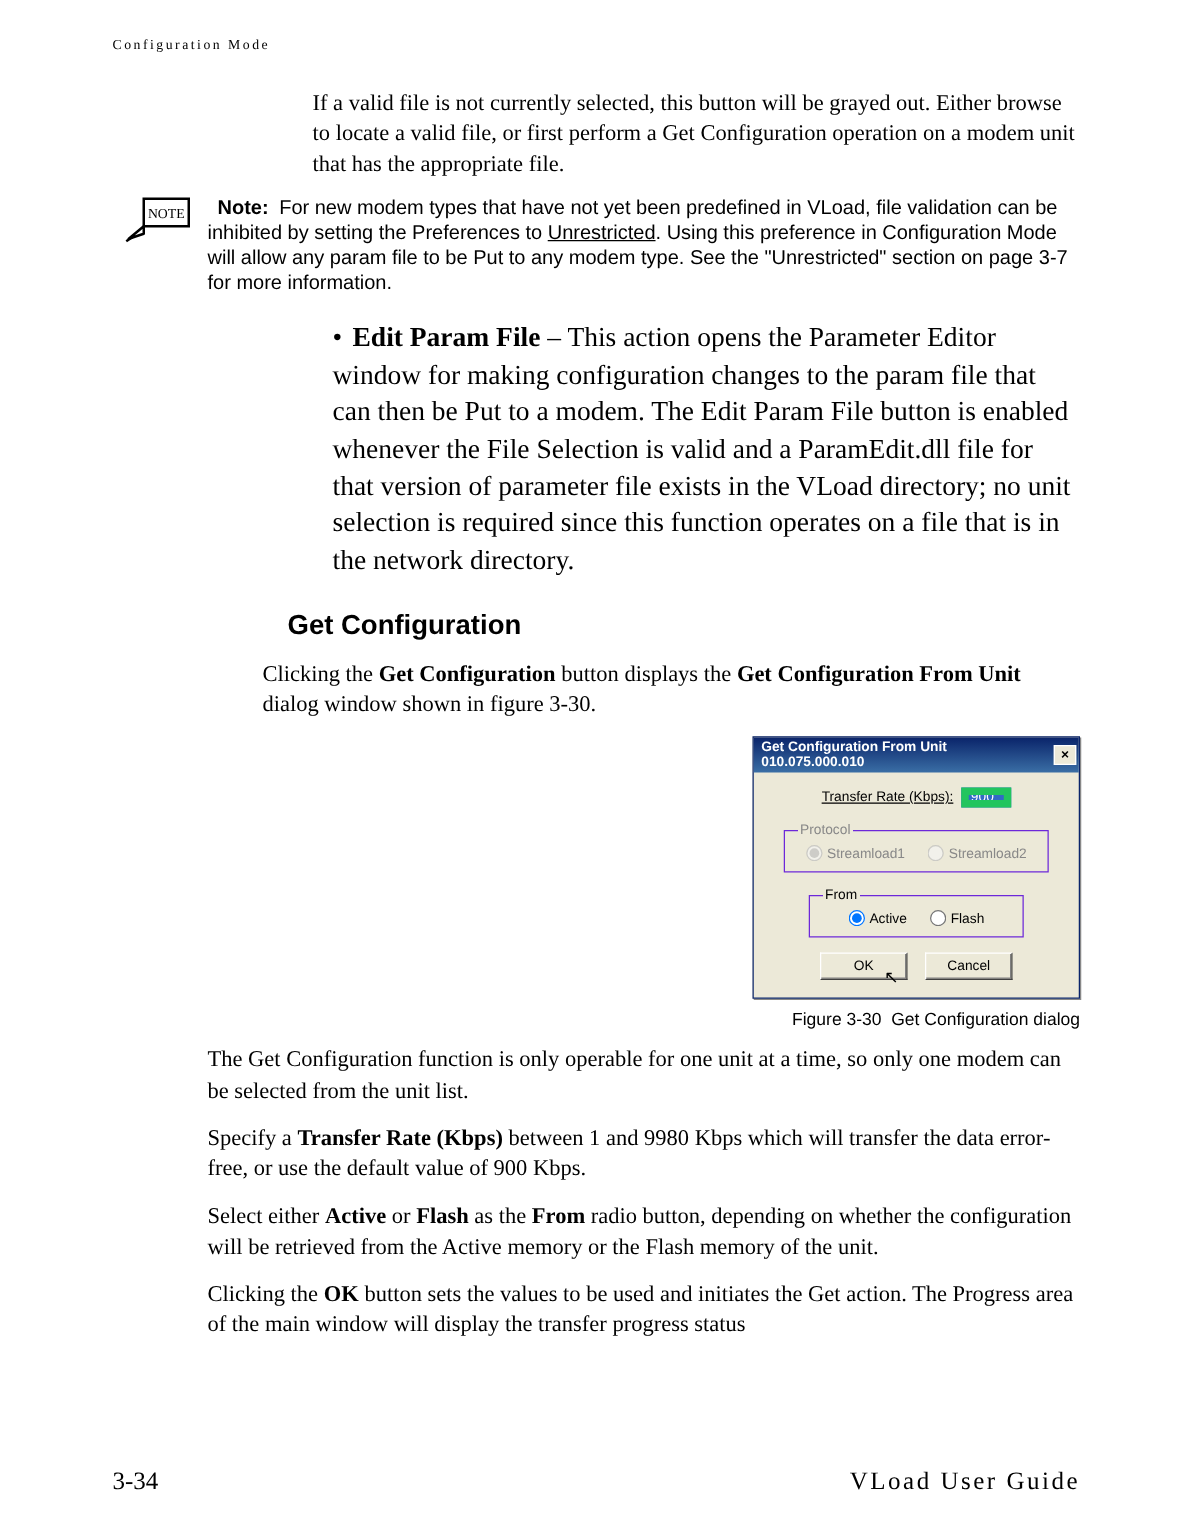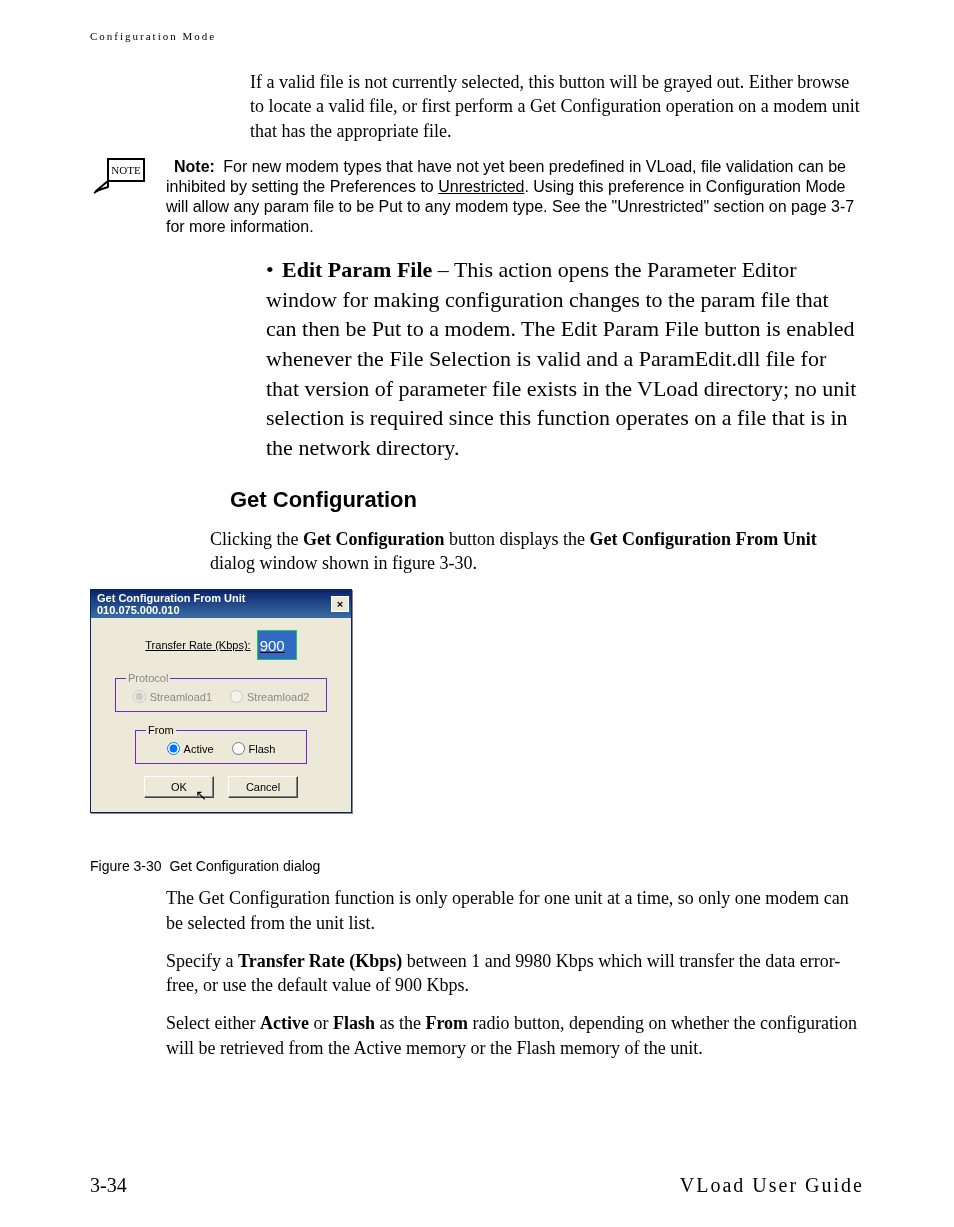--- a/index.html
+++ b/index.html
@@ -31,21 +31,21 @@
   }
   .note-row {
     display: flex;
     align-items: flex-start;
     margin: 6px 0 18px 0;
   }
   .note-icon-cell {
     width: 70px;
     flex: 0 0 70px;
     display: flex;
-    justify-content: flex-start;
+    justify-content: center;
     padding-right: 6px;
   }
   .note-body {
     flex: 1;
     font-family: Arial, Helvetica, sans-serif;
     font-size: 16px;
     line-height: 1.25;
   }
   .note-label {
     font-weight: bold;
@@ -67,23 +67,22 @@
   .h2 {
     font-family: Arial, Helvetica, sans-serif;
     font-weight: bold;
     font-size: 22px;
     margin: 24px 0 14px 0;
   }
   .bold { font-weight: bold; }
   .figure-wrap {
     display: flex;
     flex-direction: column;
-    align-items: flex-start;
+    align-items: flex-end;
     margin: 8px 0 12px 0;
-    gap: 37px;
   }
   .figure-caption {
     font-family: Arial, Helvetica, sans-serif;
     font-size: 14px;
     margin-top: 8px;
   }
   .figure-caption .cap-bold { font-weight: normal; }
   .footer {
     position: absolute;
     bottom: 30px;
@@ -132,25 +131,25 @@
   .row-rate {
     display: flex;
     align-items: center;
     justify-content: center;
     gap: 6px;
     margin-bottom: 12px;
     text-decoration: underline;
   }
   .rate-input {
     width: 40px;
-    height: 30px;
-    font-size: 15px;
+    height: 16px;
+    font-size: 11px;
     padding: 0 2px;
     background: #fff;
-    border: 1px solid #22c55e;
+    border: 6px solid #22c55e;
     box-sizing: border-box;
   }
   .rate-input.sel {
     background: #316ac5;
     color: #fff;
   }
   fieldset.group {
     border: 1px solid #6d28d9;
     margin: 0 auto 12px auto;
     padding: 6px 10px 8px 10px;
@@ -294,20 +293,23 @@
     <p class="body-text">The Get Configuration function is only operable for one unit at a time, so only one modem can be selected from the unit list.</p>
 
     <p class="body-text">
       <span>Specify a </span><span class="bold">Transfer Rate (Kbps)</span><span> between 1 and 9980 Kbps which will transfer the data error-free, or use the default value of 900 Kbps.</span>
     </p>
 
     <p class="body-text">
       <span>Select either </span><span class="bold">Active</span><span> or </span><span class="bold">Flash</span><span> as the </span><span class="bold">From</span><span> radio button, depending on whether the configuration will be retrieved from the Active memory or the Flash memory of the unit.</span>
     </p>
 
+    <p class="body-text">
+      <span>Clicking the </span><span class="bold">OK</span><span> button sets the values to be used and initiates the Get action. The Progress area of the main window will display the transfer progress status</span>
+    </p>
   </div>
 
   <div class="footer">
     <span>3-34</span>
     <span class="right">VLoad User Guide</span>
   </div>
 
 </div>
 
 </body></html>

